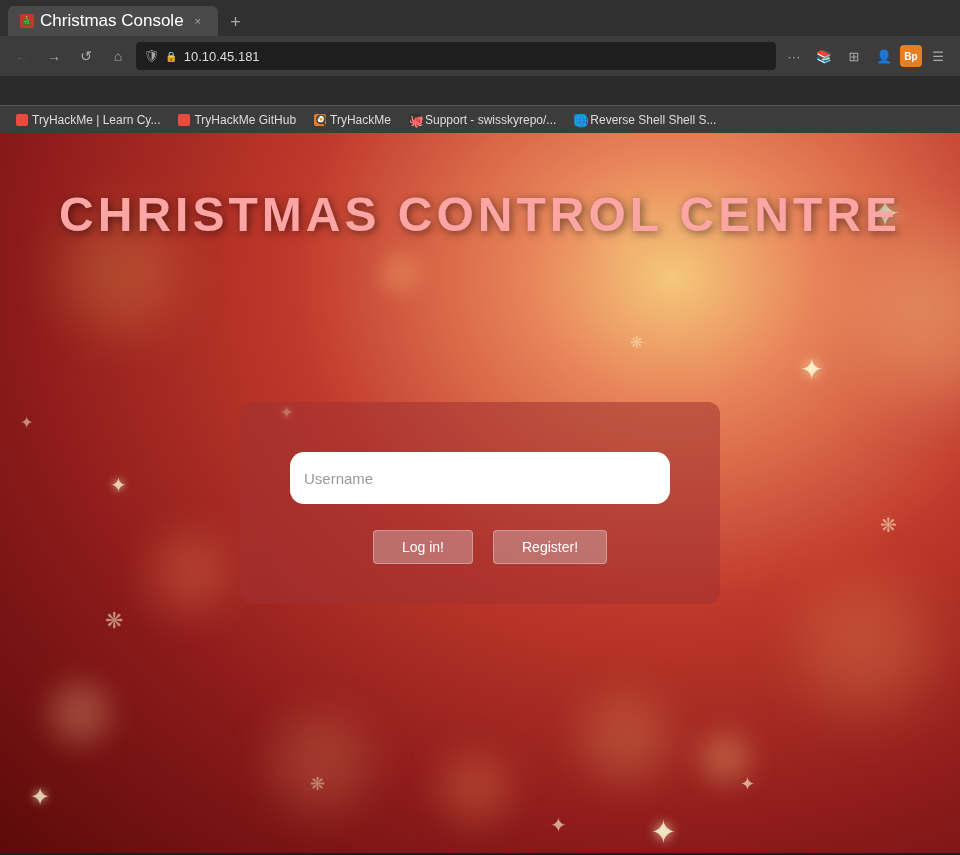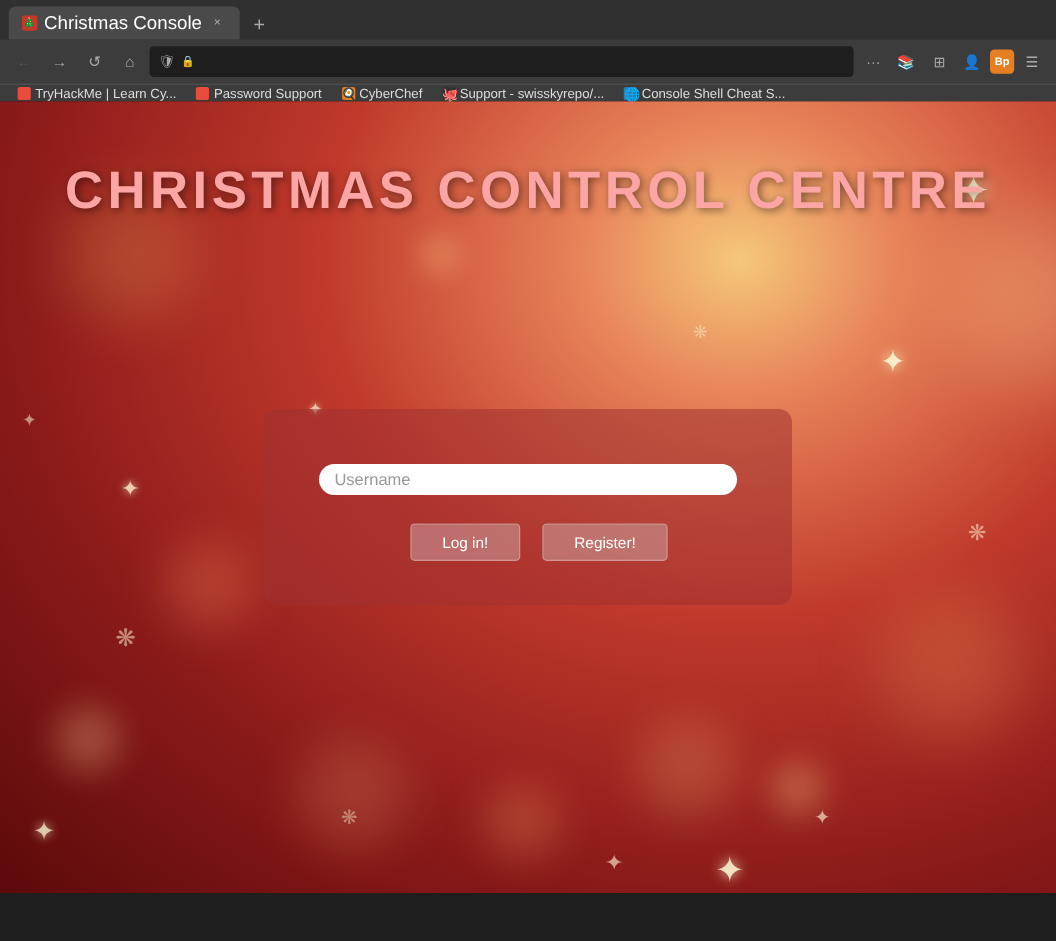--- a/index.html
+++ b/index.html
@@ -183,25 +183,26 @@
       display: flex;
       align-items: center;
       justify-content: center;
       cursor: pointer;
     }
 
     
     .bookmarks-bar {
       display: flex;
       align-items: center;
-      height: 16px;
+      height: 28px;
       background: #3c3c3c;
       padding: 0 8px;
       gap: 2px;
       border-top: 1px solid #555;
+      margin-top: 29px;
     }
     .bookmark-item {
       display: flex;
       align-items: center;
       gap: 4px;
       padding: 2px 8px;
       border-radius: 3px;
       cursor: pointer;
       color: #ddd;
       font-size: 12px;
@@ -266,21 +267,21 @@
       border-radius: 12px;
       padding: 50px 50px 40px 50px;
       display: flex;
       flex-direction: column;
       align-items: center;
       gap: 14px;
     }
 
     .login-input {
       width: 100%;
-      height: 28px;
+      height: 52px;
       border: none;
       border-radius: 14px;
       padding: 0 14px;
       font-size: 15px;
       color: #666;
       background: white;
       outline: none;
     }
     .login-input::placeholder { color: #999; }
 
@@ -319,52 +320,53 @@
 
   <div class="nav-bar">
     <div class="nav-btn disabled">←</div>
     <div class="nav-btn">→</div>
     <div class="nav-btn">↺</div>
     <div class="nav-btn">⌂</div>
 
     <div class="address-bar-container">
       <span class="security-icon">🛡</span>
       <span class="security-icon" style="font-size:10px; color:#aaa;">🔒</span>
+      <span class="address-text">10.10.45.181</span>
     </div>
 
     <div class="nav-extra-btns">
       <div class="nav-extra-btn">···</div>
       <div class="nav-extra-btn">📚</div>
       <div class="nav-extra-btn">⊞</div>
       <div class="nav-extra-btn">👤</div>
       <div class="burp-badge">Bp</div>
       <div class="nav-extra-btn">☰</div>
     </div>
   </div>
 
   <div class="bookmarks-bar">
     <div class="bookmark-item">
       <div class="bookmark-favicon" style="background:#e74c3c;"></div>
       <span>TryHackMe | Learn Cy...</span>
     </div>
     <div class="bookmark-item">
       <div class="bookmark-favicon" style="background:#e74c3c;"></div>
-      <span>Password Support</span>
+      <span>TryHackMe GitHub</span>
     </div>
     <div class="bookmark-item">
       <div class="bookmark-favicon" style="background:#e67e22;">🍳</div>
-      <span>CyberChef</span>
+      <span>TryHackMe</span>
     </div>
     <div class="bookmark-item">
       <div class="bookmark-favicon" style="background:#333;">🐙</div>
       <span>Support - swisskyrepo/...</span>
     </div>
     <div class="bookmark-item">
       <div class="bookmark-favicon" style="background:#2980b9;">🌐</div>
-      <span>Console Shell Cheat S...</span>
+      <span>Reverse Shell Shell S...</span>
     </div>
   </div>
 
 </div>
 
 <div class="page-content">
 
   <div class="christmas-bg"></div>
 
   <div class="bokeh" style="width:120px;height:120px;left:60px;top:80px;background:rgba(255,200,100,0.2);filter:blur(25px);"></div>

